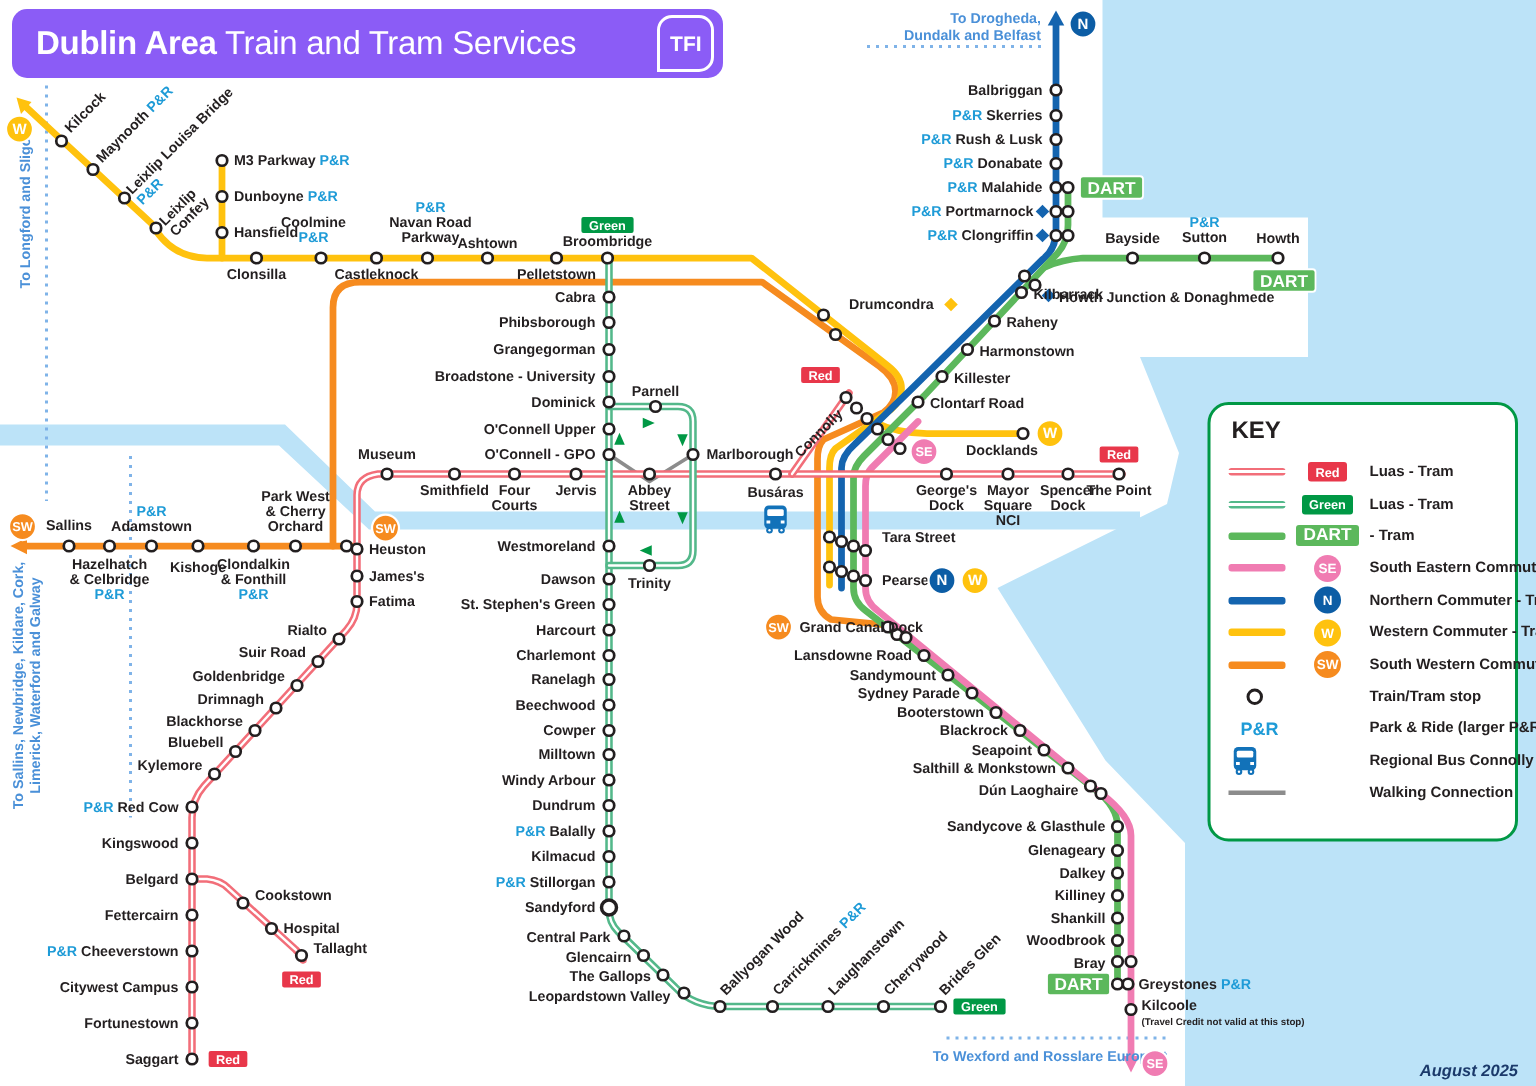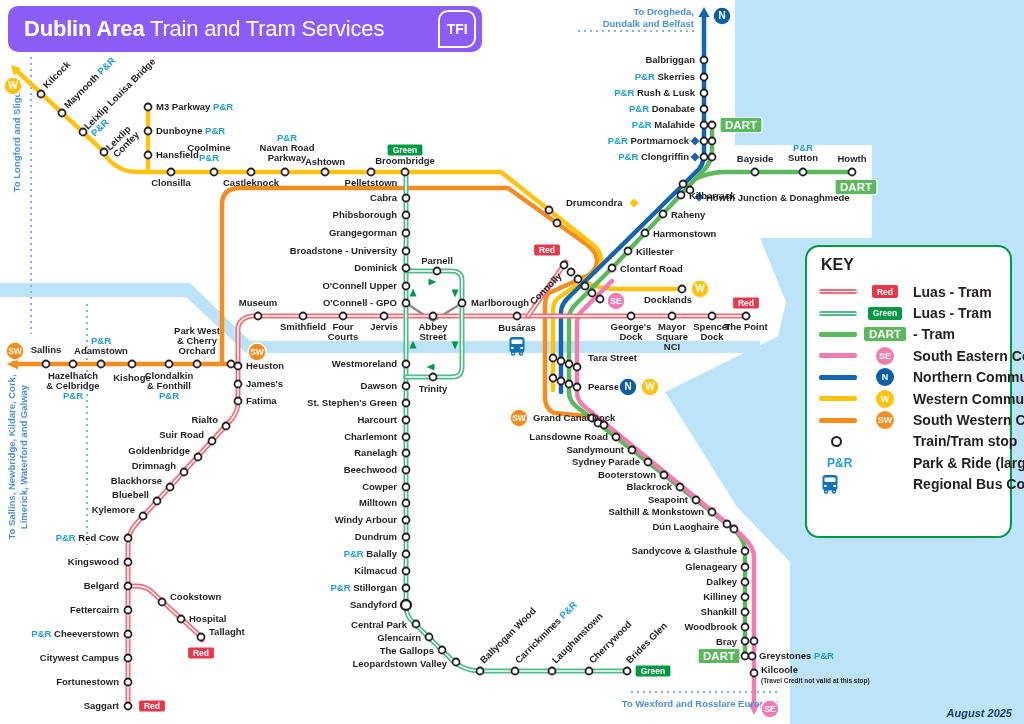--- a/index.html
+++ b/index.html
@@ -9,27 +9,27 @@
   
   #header{position:absolute;top:6px;left:8px;width:474px;height:46px;background:#8b5cf6;
           border-radius:10px;display:flex;align-items:center;z-index:5;gap:40px;}
   #header .title{color:#fff;font-size:22px;margin-left:16px;white-space:nowrap;letter-spacing:-0.2px;}
   #header .title b{font-weight:bold;}
   #logo{display:flex;align-items:flex-start;margin-left:14px;}
   #tfi-leaf{width:34px;height:34px;border:2.5px solid #fff;border-radius:10px 10px 10px 0;
             display:flex;align-items:center;justify-content:center;color:#fff;font-weight:bold;font-size:14px;}
   #logo .wordmark{color:#fff;font-weight:bold;font-size:7.5px;line-height:8px;margin-left:6px;letter-spacing:.3px;}
   
-  #key{position:absolute;left:805px;top:245px;width:207px;height:293px;background:#fff;
+  #key{position:absolute;left:805px;top:268px;width:207px;height:293px;background:#fff;
        border:2.5px solid #009845;border-radius:14px;box-sizing:border-box;padding:9px 10px 4px 12px;z-index:4;}
   #key h3{margin:0 0 7px 2px;font-size:16px;color:#231F20;}
   .krow{display:flex;align-items:center;height:21.4px;}
   .ksw{width:38px;flex:0 0 38px;display:flex;align-items:center;}
   .kbadge{width:56px;flex:0 0 56px;display:flex;align-items:center;justify-content:center;}
-  .klab{font-size:14px;font-weight:bold;color:#231F20;white-space:nowrap;}
+  .klab{font-size:10px;font-weight:bold;color:#231F20;white-space:nowrap;}
   .swbar{width:38px;height:5px;border-radius:2px;}
   .swwalk{width:38px;height:3px;background:#8C8C8C;}
   .swstop{width:7px;height:7px;border:2px solid #231F20;border-radius:50%;background:#fff;margin-left:12px;}
   .swpr{color:#1E9BD7;font-weight:bold;font-size:12px;margin-left:8px;}
   .dia{width:8px;height:8px;transform:rotate(45deg);display:inline-block;margin-left:6px;}
   .bk-rect{color:#fff;font-weight:bold;font-size:8.5px;padding:1.5px 5px;border-radius:2px;}
   .bk-dart{color:#fff;font-weight:bold;font-size:11.5px;padding:1px 5px;border-radius:2px;background:#5CB85C;}
   .bk-circle{width:18px;height:18px;border-radius:50%;color:#fff;font-weight:bold;font-size:9px;
              display:flex;align-items:center;justify-content:center;}
 </style>
@@ -544,14 +544,21 @@
               <circle cx="-4" cy="7.5" r="2.2" fill="#1272B9"></circle>
               <circle cx="4" cy="7.5" r="2.2" fill="#1272B9"></circle>
               <circle cx="-4" cy="7.5" r="0.8" fill="#fff"></circle>
               <circle cx="4" cy="7.5" r="0.8" fill="#fff"></circle>
             </g>
           </svg>
         </div>
         <div class="kbadge"></div>
         <div class="klab">Regional Bus Connolly</div>
       </div>
+      <div class="krow">
+        <div class="ksw">
+          <div class="swwalk"></div>
+        </div>
+        <div class="kbadge"></div>
+        <div class="klab">Walking Connection</div>
+      </div>
     </div>
 </div>
 
 </body></html>

